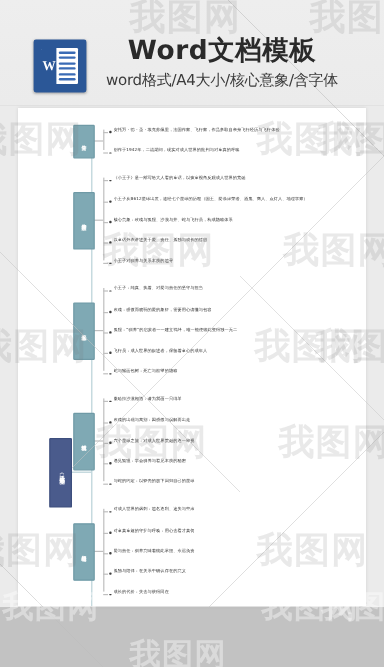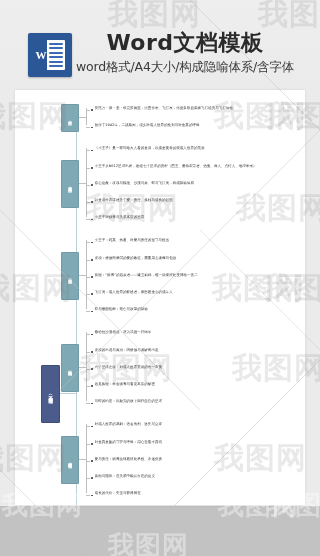--- a/index.html
+++ b/index.html
@@ -309,21 +309,21 @@
           <i></i>
           <i></i>
           <i></i>
           <i></i>
       </div>
     </div>
   </div>
 
   <div class="title-block">
     <div class="title-main">Word文档模板</div>
-    <div class="title-sub">word格式/A4大小/构成隐喻体系/含字体</div>
+    <div class="title-sub">word格式/A4大小/核心意象/含字体</div>
   </div>
 
   <div class="sheet">
     <div class="map" id="map-root">
       <div class="spine" style="top: 18px; height: 569.2px;"></div>
       <div class="root-connector" style="top: 303px;"></div>
       <div class="root-node" style="top: 274.6px;">
         <div class="vtext">《小王子》读书笔记思维导图</div>
       </div>
     <div class="brail" style="top: 18px; height: 17.2px;"></div>

